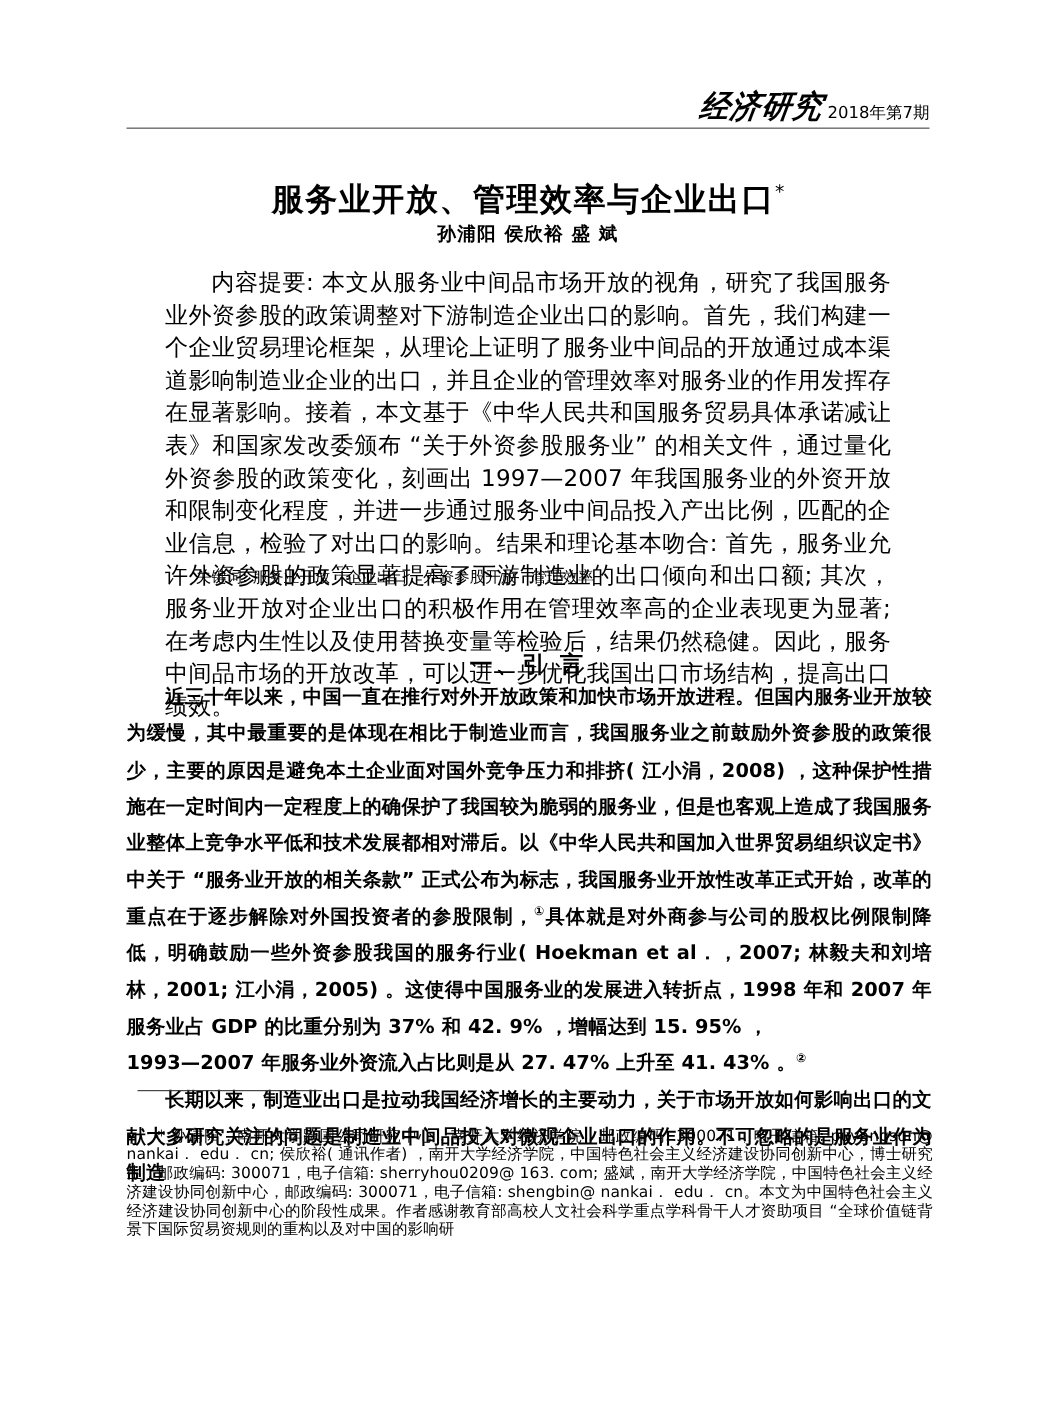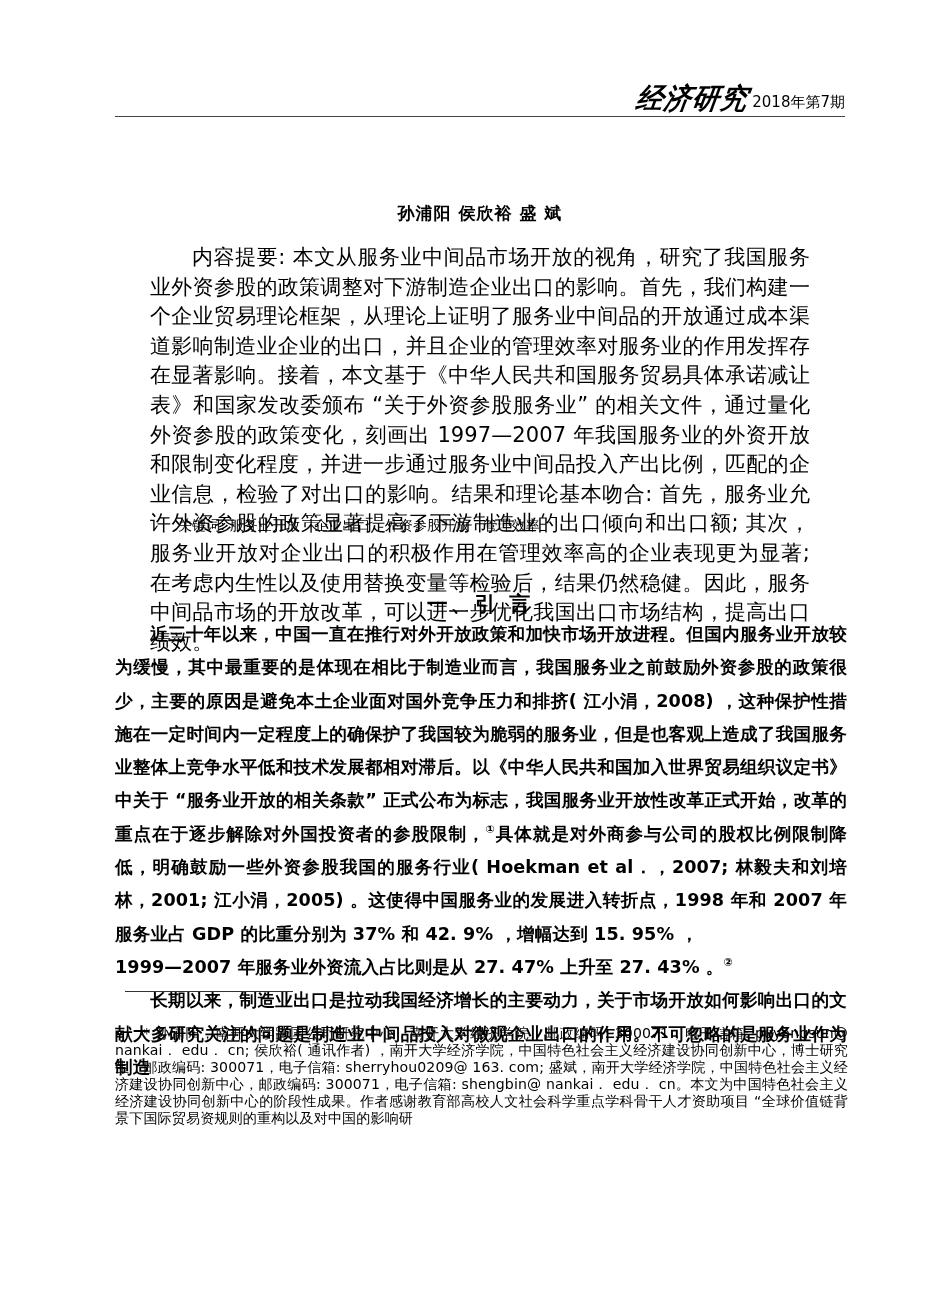--- a/index.html
+++ b/index.html
@@ -194,34 +194,35 @@
 <div class="page">
 
   <div class="runhead">
     <div class="runhead-inner">
       <span class="journal-logo">经济研究</span>
       <span class="issue-label">2018年第7期</span>
     </div>
   </div>
   <div class="runhead-rule"></div>
 
+  <h1 class="doc-title"><span>服务业开放、管理效率与企业出口</span><span class="star">*</span></h1>
 
   <div class="authors">孙浦阳 侯欣裕 盛 斌</div>
 
   <div class="abstract">
     <p class="first">内容提要: 本文从服务业中间品市场开放的视角，研究了我国服务业外资参股的政策调整对下游制造企业出口的影响。首先，我们构建一个企业贸易理论框架，从理论上证明了服务业中间品的开放通过成本渠道影响制造业企业的出口，并且企业的管理效率对服务业的作用发挥存在显著影响。接着，本文基于《中华人民共和国服务贸易具体承诺减让表》和国家发改委颁布 “关于外资参股服务业” 的相关文件，通过量化外资参股的政策变化，刻画出 1997—2007 年我国服务业的外资开放和限制变化程度，并进一步通过服务业中间品投入产出比例，匹配的企业信息，检验了对出口的影响。结果和理论基本吻合: 首先，服务业允许外资参股的政策显著提高了下游制造业的出口倾向和出口额; 其次，服务业开放对企业出口的积极作用在管理效率高的企业表现更为显著; 在考虑内生性以及使用替换变量等检验后，结果仍然稳健。因此，服务中间品市场的开放改革，可以进一步优化我国出口市场结构，提高出口绩效。</p>
   </div>
 
   <div class="keywords">关键词: 服务业开放　企业出口　外资参股开放　管理效率</div>
 
   <h2 class="section-head">一、引 言</h2>
 
   <div class="body-text">
     <p><span>近三十年以来，中国一直在推行对外开放政策和加快市场开放进程。但国内服务业开放较为缓慢，其中最重要的是体现在相比于制造业而言，我国服务业之前鼓励外资参股的政策很少，主要的原因是避免本土企业面对国外竞争压力和排挤( 江小涓，2008) ，这种保护性措施在一定时间内一定程度上的确保护了我国较为脆弱的服务业，但是也客观上造成了我国服务业整体上竞争水平低和技术发展都相对滞后。以《中华人民共和国加入世界贸易组织议定书》中关于 “服务业开放的相关条款” 正式公布为标志，我国服务业开放性改革正式开始，改革的重点在于逐步解除对外国投资者的参股限制，</span><span class="sup">①</span><span>具体就是对外商参与公司的股权比例限制降低，明确鼓励一些外资参股我国的服务行业( Hoekman et al．，2007; 林毅夫和刘培林，2001; 江小涓，2005) 。这使得中国服务业的发展进入转折点，1998 年和 2007 年服务业占 GDP 的比重分别为 37% 和 42. 9% ，增幅达到 15. 95% ，</span></p>
-    <p class="noindent"><span>1999—2007 年服务业外资流入占比则是从 27. 47% 上升至 27. 43% 。</span><span class="sup">②</span></p>
+    <p class="noindent"><span>1993—2007 年服务业外资流入占比则是从 27. 47% 上升至 41. 43% 。</span><span class="sup">②</span></p>
     <p>长期以来，制造业出口是拉动我国经济增长的主要动力，关于市场开放如何影响出口的文献大多研究关注的问题是制造业中间品投入对微观企业出口的作用。不可忽略的是服务业作为制造</p>
   </div>
 
   <div class="fn-rule"></div>
 
   <div class="footnote">
     <p>* 孙浦阳，南开大学跨国公司研究中心，南开大学经济学院，邮政编码: 300071，电子信箱: puyangsun@ nankai． edu． cn; 侯欣裕( 通讯作者) ，南开大学经济学院，中国特色社会主义经济建设协同创新中心，博士研究生，邮政编码: 300071，电子信箱: sherryhou0209@ 163. com; 盛斌，南开大学经济学院，中国特色社会主义经济建设协同创新中心，邮政编码: 300071，电子信箱: shengbin@ nankai． edu． cn。本文为中国特色社会主义经济建设协同创新中心的阶段性成果。作者感谢教育部高校人文社会科学重点学科骨干人才资助项目 “全球价值链背景下国际贸易资规则的重构以及对中国的影响研</p>
   </div>
 
 </div>

